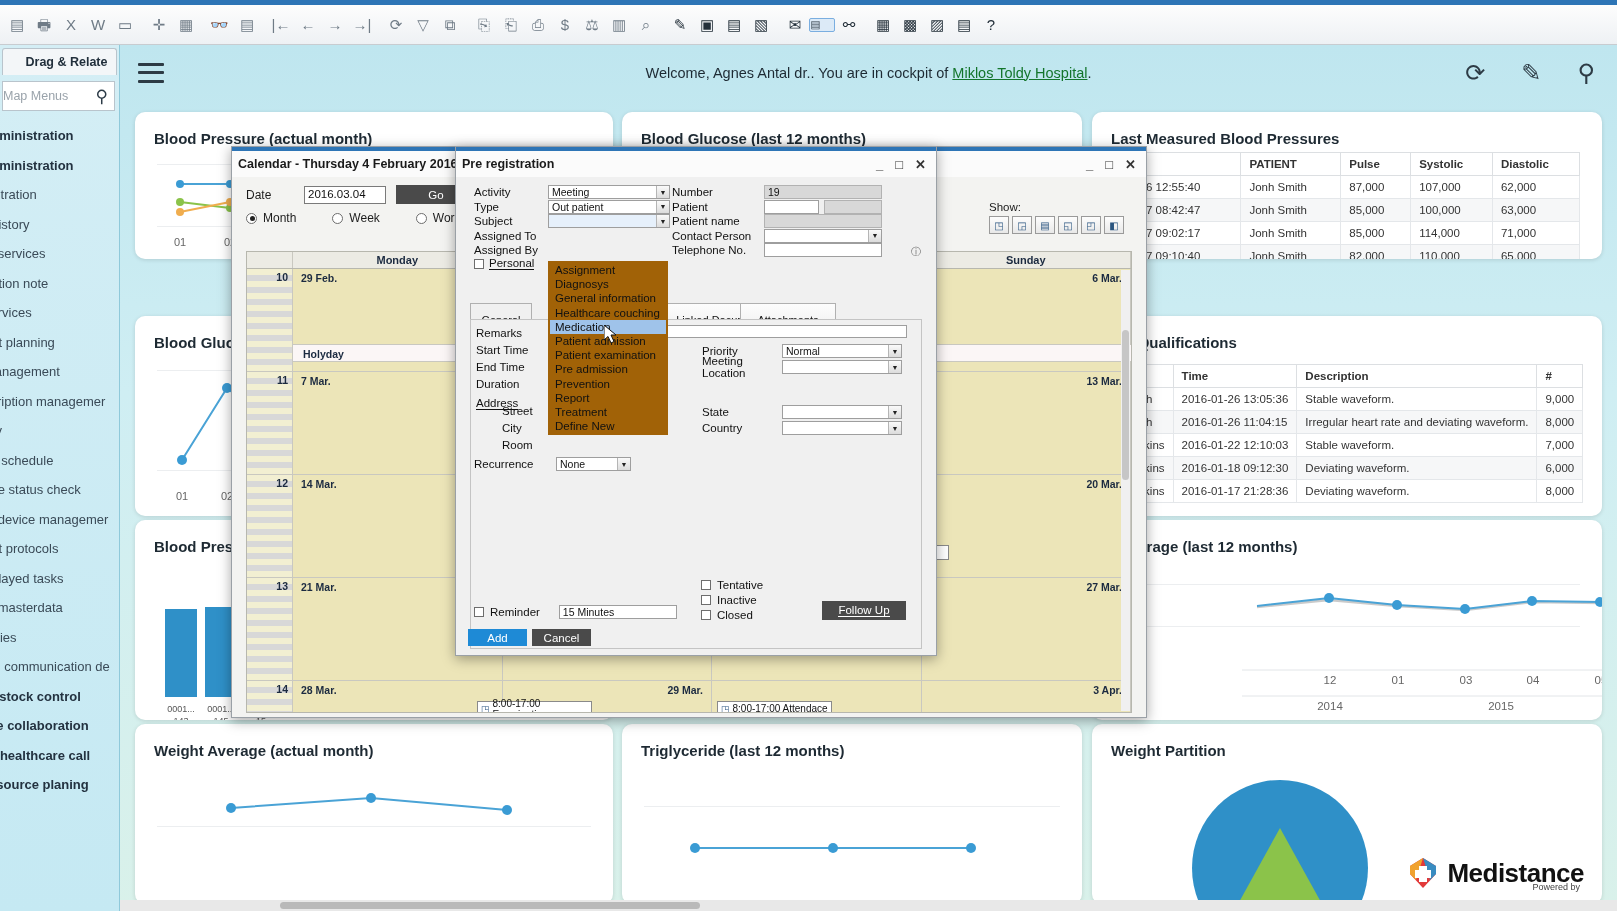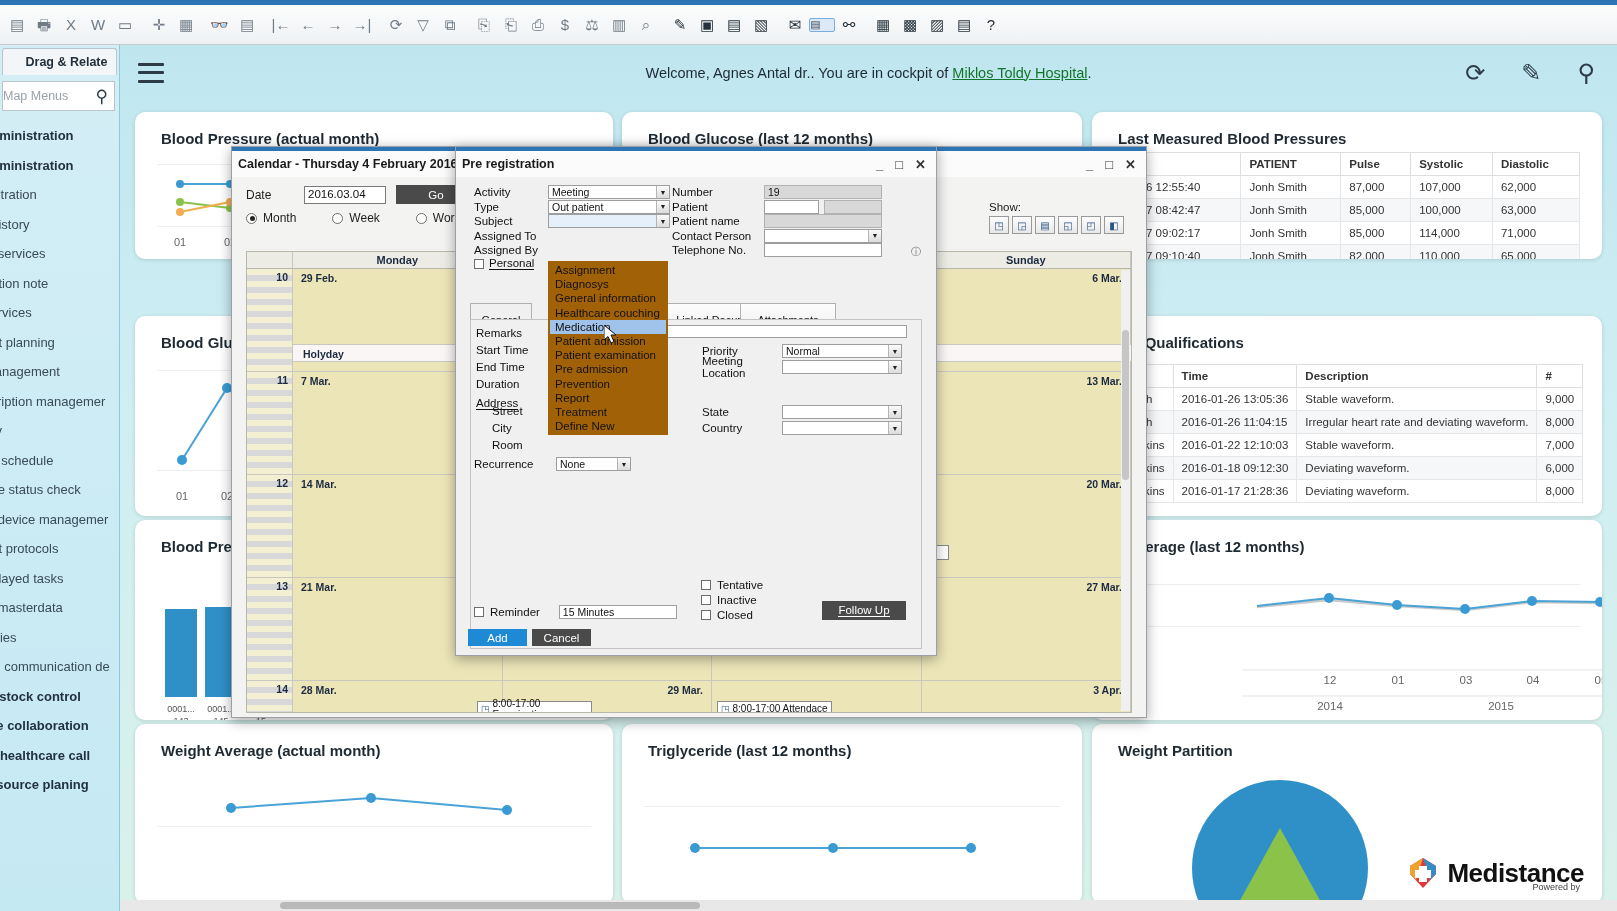--- a/index.html
+++ b/index.html
@@ -58,21 +58,21 @@
   .cp-header { height:55px; display:flex; align-items:center; position:relative; }
   .burger { margin-left:18px; width:26px; height:20px; display:flex; flex-direction:column; justify-content:space-between; }
   .burger i { display:block; height:3px; background:#2d3b45; border-radius:1px; }
   .welcome { position:absolute; left:0; right:0; text-align:center; font-size:14.5px; color:#1d2a33; }
   .welcome a { color:#13752b; text-decoration:underline; }
   .hdr-icons { position:absolute; right:22px; display:flex; gap:36px; align-items:center; color:#2d3b45; }
   .hdr-icons .ic { font-size:24px; line-height:1; }
 
   
   .card { position:absolute; background:#fff; border-radius:10px; box-shadow:0 1px 4px rgba(0,0,0,.13); overflow:hidden; }
-  .card h3 { margin:0; padding:18px 0 0 26px; font-size:15px; color:#1e2a33; font-weight:700; }
+  .card h3 { margin:0; padding:18px 0 0 19px; font-size:15px; color:#1e2a33; font-weight:700; }
   .card .plot { position:absolute; left:0; right:0; top:44px; bottom:0; }
   .hline { position:absolute; left:22px; right:22px; height:1px; background:#eceef0; }
 
   
   .tbl { width:100%; border-collapse:collapse; font-size:11.5px; color:#333; }
   .tbl th { text-align:left; font-weight:600; padding:5px 8px; border:1px solid #dcdfe2; background:#fff; color:#333; }
   .tbl td { padding:5px 8px; border:1px solid #e4e7ea; white-space:nowrap; }
   .tbl tr:nth-child(even) td { background:#f6f7f8; }
 
   
@@ -795,21 +795,21 @@
     <div class="panelbox" style="left:14px; top:142px; width:452px; height:330px;"></div>
 
     <div id="pr-gen" style="position:absolute; left:20px; top:150px;">
         <div style="height: 17px;">Remarks</div>
         <div style="height: 17px;">Start Time</div>
         <div style="height: 17px;">End Time</div>
         <div style="height: 17px;">Duration</div>
       </div>
 
     <div style="position:absolute; left:20px; top:212px;margin-top:8px;" class="undl">Address</div>
-    <div id="pr-addr" style="position:absolute; left:36px; top:228px;">
+    <div id="pr-addr" style="position:absolute; left:46px; top:228px;">
         <div style="height: 17px;">Street</div>
         <div style="height: 17px;">City</div>
         <div style="height: 17px;">Room</div>
       </div>
 
     <div style="position:absolute; left:18px; top:280px; display:flex; align-items:center; gap:10px;">
       <span style="width:72px;">Recurrence</span>
       <span class="sel" style="width:75px;">
         <span>None</span>
         <span class="arw">▼</span>

